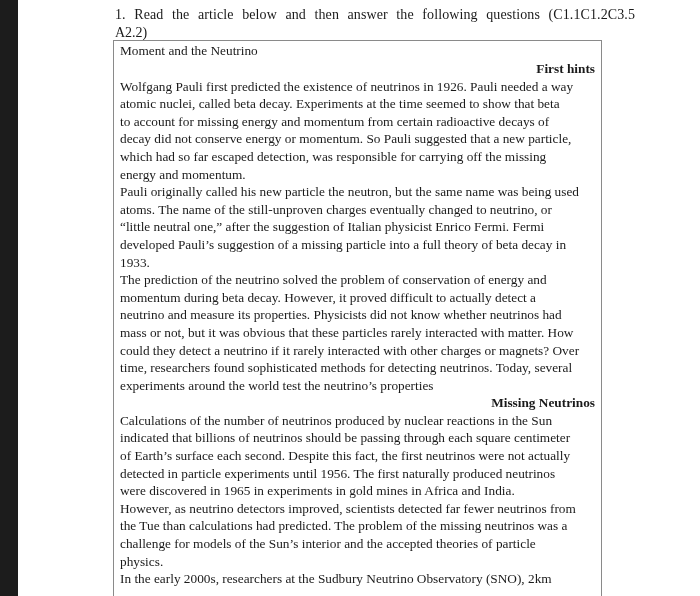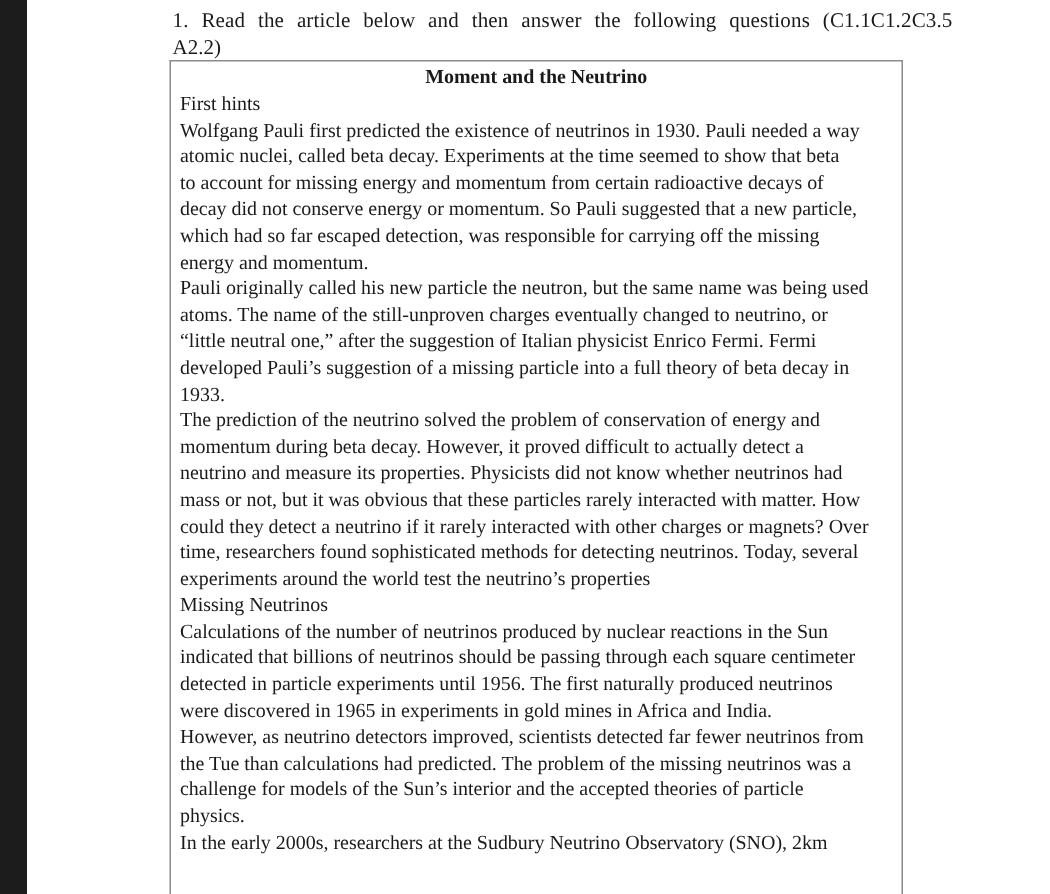--- a/index.html
+++ b/index.html
@@ -65,31 +65,31 @@
     left: 95px;
     top: 40px;
     width: 489px;
     height: 570px;
     border: 1px solid #8a8a8a;
     border-bottom: none;
     box-sizing: border-box;
     padding: 1px 6px 0 6px;
   }
   .article-title {
-    text-align: center;
-    font-weight: bold;
+    font-weight: normal;
     font-size: 13.3px;
     line-height: 18px;
     margin: 0;
   }
   .section-heading {
-    font-weight: normal;
+    font-weight: bold;
     margin: 0;
     font-size: 13.3px;
     line-height: 17.6px;
+    text-align: right;
   }
   .para {
     margin: 0;
     white-space: normal;
   }
   .line {
     display: block;
     white-space: nowrap;
   }
 </style>
@@ -105,21 +105,21 @@
       <span class="q-line1">1. Read the article below and then answer the following questions (C1.1C1.2C3.5</span>
       <span class="q-line2">A2.2)</span>
     </div>
 
     <div class="article-box">
       <div class="article-title">Moment and the Neutrino</div>
 
       <div class="section-heading">First hints</div>
 
       <div class="para">
-        <span class="line">Wolfgang Pauli first predicted the existence of neutrinos in 1930. Pauli needed a way</span>
+        <span class="line">Wolfgang Pauli first predicted the existence of neutrinos in 1926. Pauli needed a way</span>
         <span class="line">atomic nuclei, called beta decay. Experiments at the time seemed to show that beta</span>
         <span class="line">to account for missing energy and momentum from certain radioactive decays of</span>
         <span class="line">decay did not conserve energy or momentum. So Pauli suggested that a new particle,</span>
         <span class="line">which had so far escaped detection, was responsible for carrying off the missing</span>
         <span class="line">energy and momentum.</span>
       </div>
 
       <div class="para">
         <span class="line">Pauli originally called his new particle the neutron, but the same name was being used</span>
         <span class="line">atoms. The name of the still-unproven charges eventually changed to neutrino, or</span>
@@ -136,20 +136,21 @@
         <span class="line">could they detect a neutrino if it rarely interacted with other charges or magnets? Over</span>
         <span class="line">time, researchers found sophisticated methods for detecting neutrinos. Today, several</span>
         <span class="line">experiments around the world test the neutrino’s properties</span>
       </div>
 
       <div class="section-heading">Missing Neutrinos</div>
 
       <div class="para">
         <span class="line">Calculations of the number of neutrinos produced by nuclear reactions in the Sun</span>
         <span class="line">indicated that billions of neutrinos should be passing through each square centimeter</span>
+        <span class="line">of Earth’s surface each second. Despite this fact, the first neutrinos were not actually</span>
         <span class="line">detected in particle experiments until 1956. The first naturally produced neutrinos</span>
         <span class="line">were discovered in 1965 in experiments in gold mines in Africa and India.</span>
       </div>
 
       <div class="para">
         <span class="line">However, as neutrino detectors improved, scientists detected far fewer neutrinos from</span>
         <span class="line">the Tue than calculations had predicted. The problem of the missing neutrinos was a</span>
         <span class="line">challenge for models of the Sun’s interior and the accepted theories of particle</span>
         <span class="line">physics.</span>
       </div>

